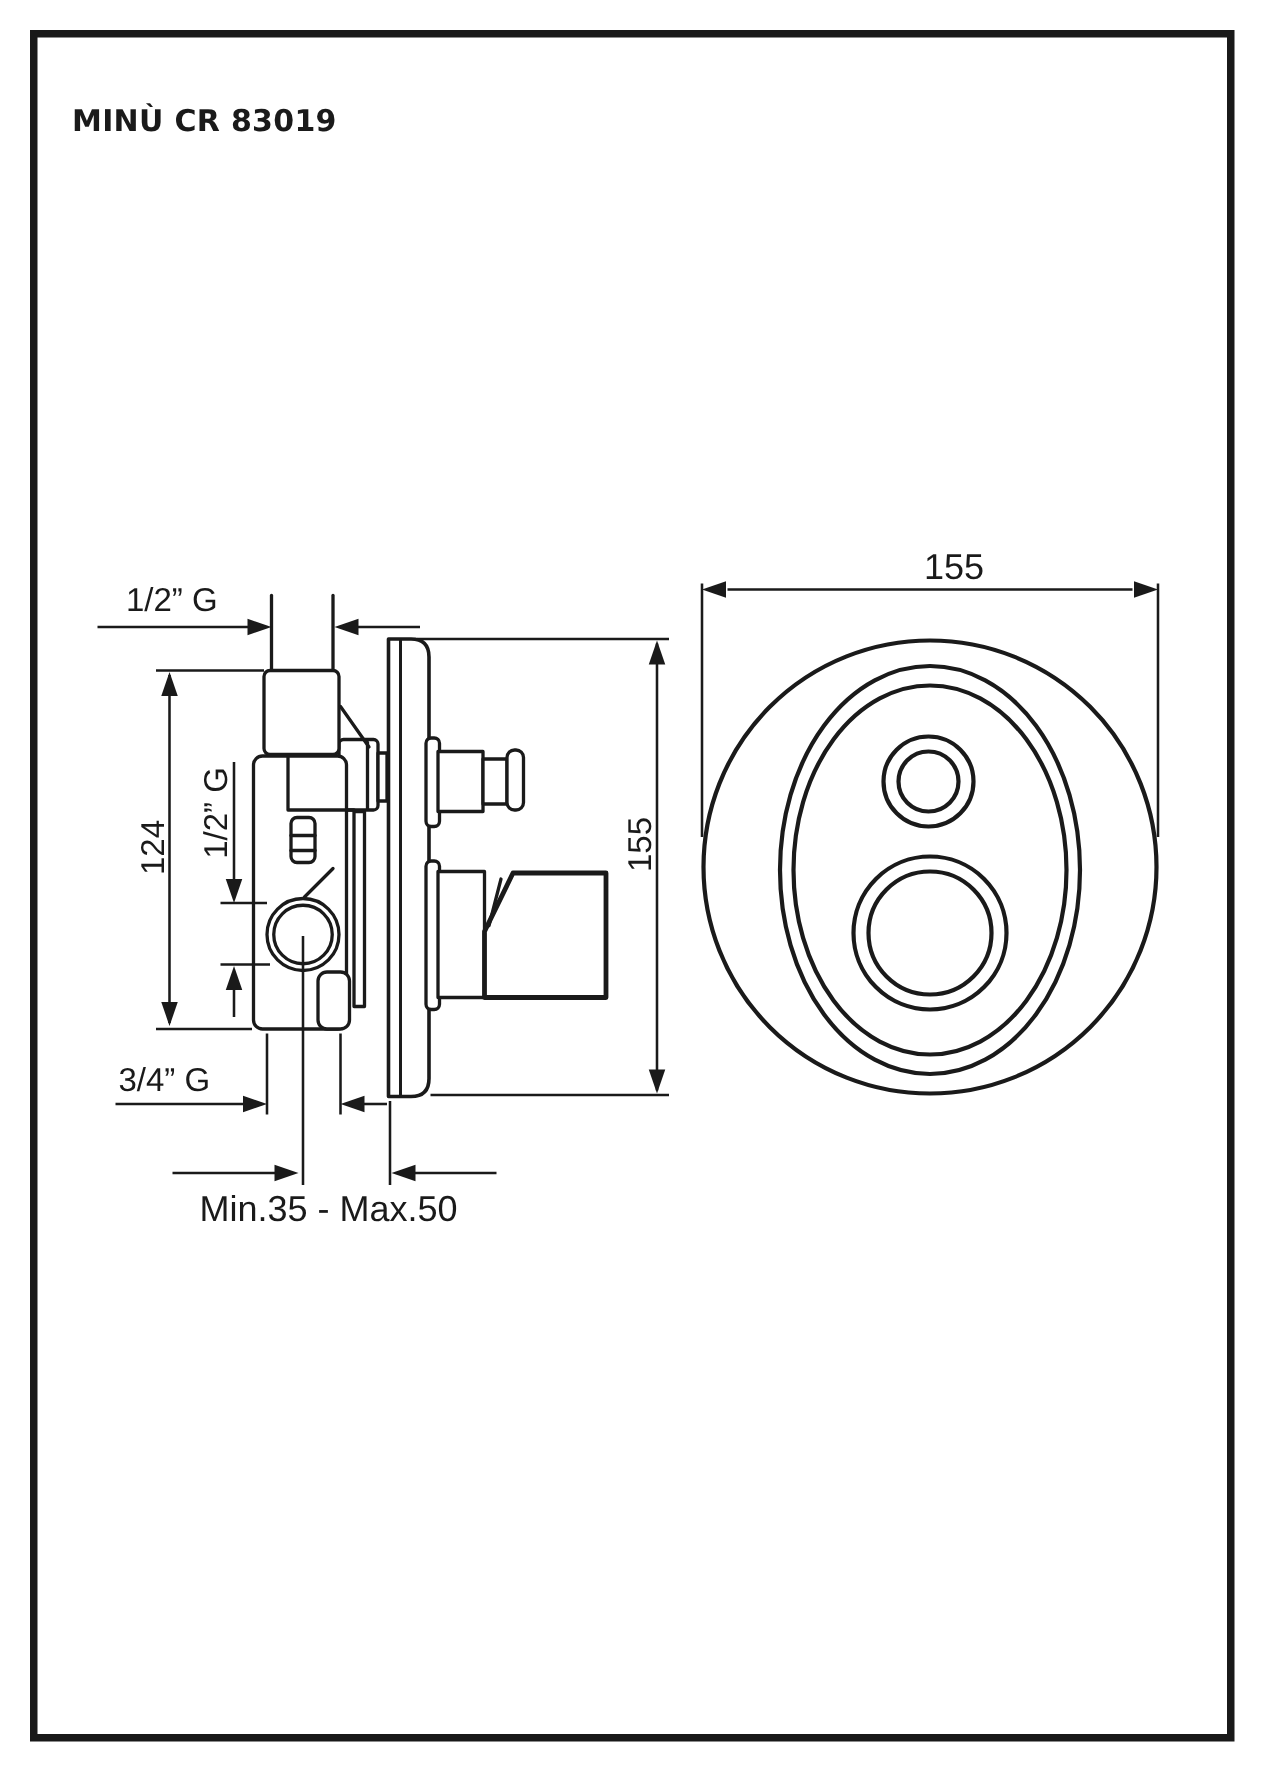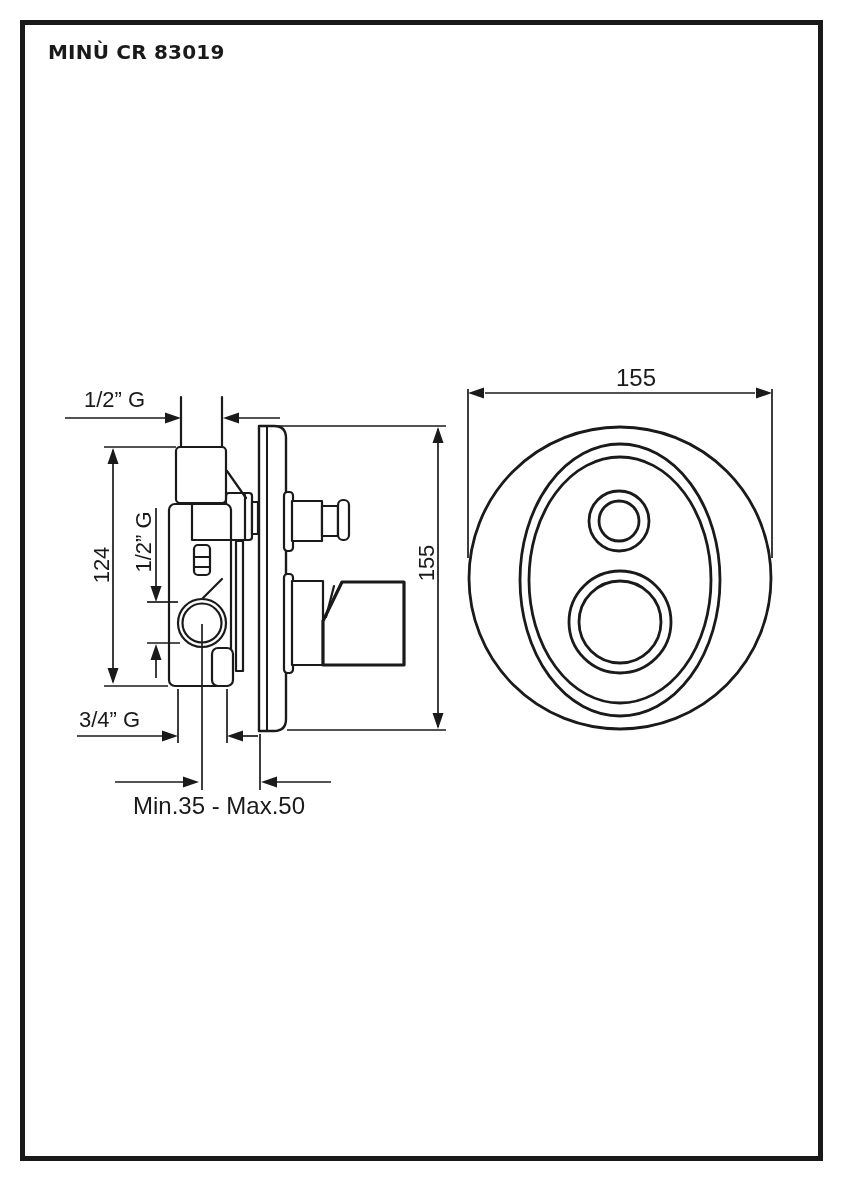--- a/index.html
+++ b/index.html
@@ -5,21 +5,21 @@
   html,body{margin:0;padding:0;}
   body{
     width:850px;height:1190px;position:relative;background:#fff;
     font-family:"Liberation Sans",sans-serif;overflow:hidden;
   }
   .frame{
     position:absolute;left:20px;top:20px;width:793px;height:1131px;
     border:5px solid #191919;background:#fff;box-sizing:content-box;
   }
   .title{
-    position:absolute;left:48px;top:40px;font-size:20px;font-weight:600;
+    position:absolute;left:48px;top:68px;font-size:20px;font-weight:600;
     color:#1a1a1a;letter-spacing:0.2px;
     font-family:"DejaVu Sans","Liberation Sans",sans-serif;
   }
   svg{position:absolute;left:0;top:0;}
   svg text{
     font-family:"Liberation Sans",sans-serif;fill:#1a1a1a;
   }
   .dimtxt{font-size:22px;}
   .dimtxt-lg{font-size:24px;}
 </style>

